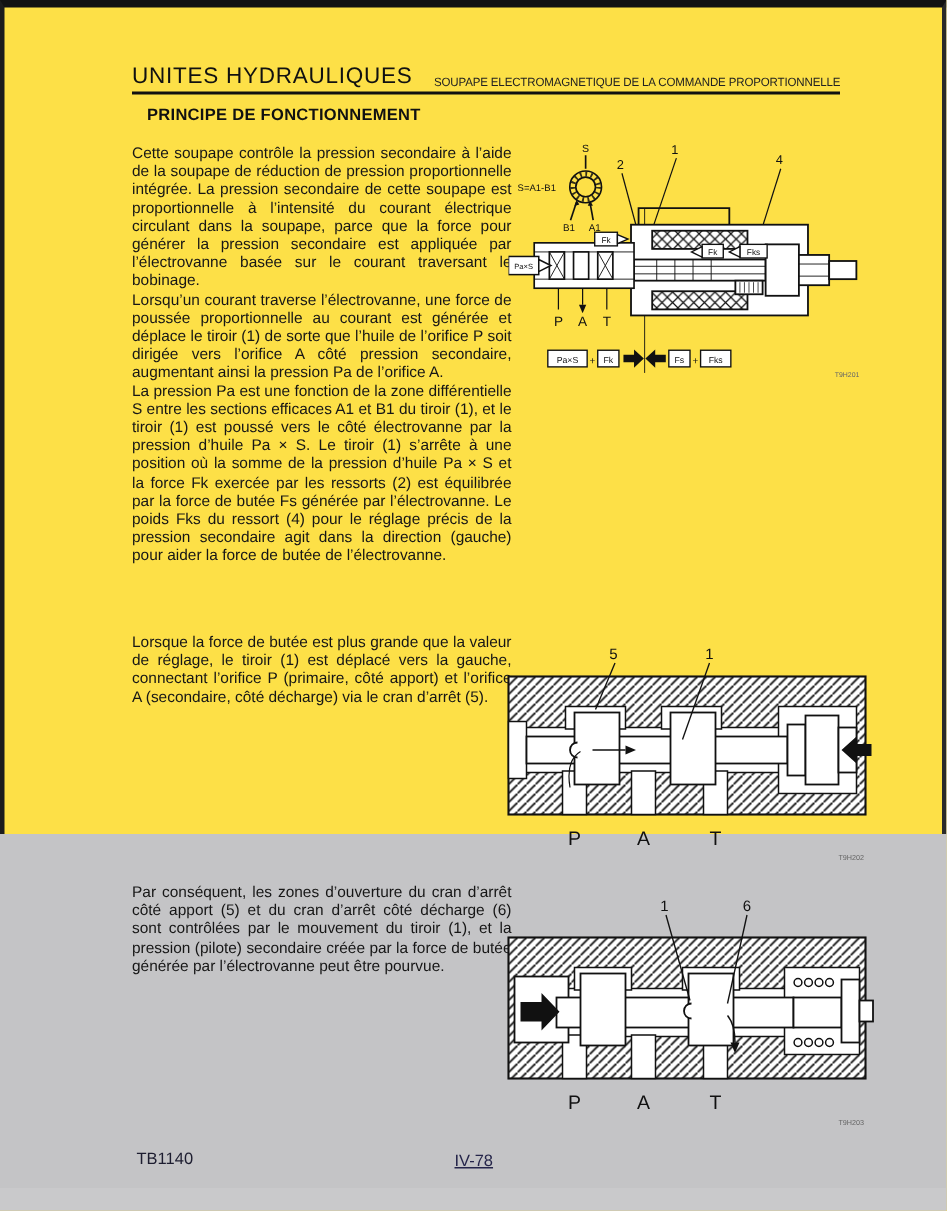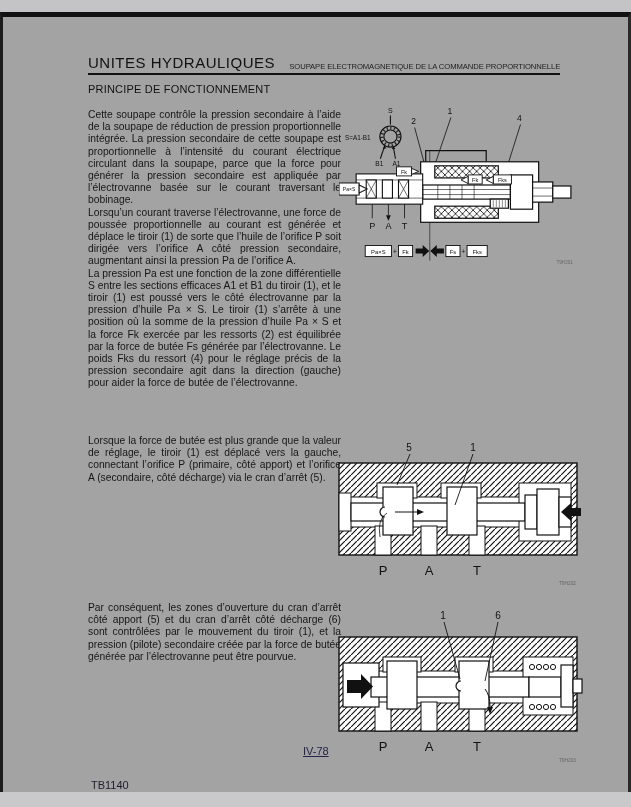--- a/index.html
+++ b/index.html
@@ -1,37 +1,37 @@
 <!DOCTYPE html>
 <html><head>
 <meta charset="utf-8">
 <style>
   * { box-sizing: border-box; }
   html,body { margin:0; padding:0; background:#c8c8c8; }
   .stage { position:relative; width:631px; height:807px; background:#c4c4c6; overflow:hidden;
            font-family:"Liberation Sans", sans-serif; }
-  .page { position:absolute; left:0; top:0; width:631px; height:792px; background:#a3a3a3;
-          border-top:5px solid #121212; border-left:3px solid #1c1c1c; border-right:3px solid #2a2a2a;margin-top:12px; }
+  .page { position:absolute; left:0; top:0; width:631px; height:556px; background:#fde047;
+          border-top:5px solid #121212; border-left:3px solid #1c1c1c; border-right:3px solid #2a2a2a; }
   .hdr { position:absolute; left:85px; top:36px; width:472px; height:22px;
          display:flex; justify-content:space-between; align-items:flex-end;
          border-bottom:2px solid #111; padding-bottom:2px; }
   .hdr-left  { font-size:15px; letter-spacing:0.5px; color:#111; }
   .hdr-right { font-size:8px; letter-spacing:-0.1px; color:#222; transform:scaleX(0.96); transform-origin:right bottom; white-space:nowrap; }
-  .section-title { position:absolute; left:85px; top:66px; font-size:11px; font-weight:normal; color:#111; letter-spacing:0.2px;text-align:right; }
+  .section-title { position:absolute; left:95px; top:66px; font-size:11px; font-weight:bold; color:#111; letter-spacing:0.2px;text-align:right; }
   .tb { position:absolute; left:85px; width:253px; font-family:Liberation Sans, sans-serif;
         font-size:10.3px; line-height:12.2px; text-align:justify; color:#161616; }
   .tb p { margin:0; }
   .tb1 { top:92px; } .tb4 { top:418px; } .tb5 { top:585px; }
   .fig { position:absolute; }
   .fig1 { left:336px; top:86px;  width:242px; height:166px; }
   .fig2 { left:330px; top:422px; width:250px; height:148px; }
   .fig3 { left:330px; top:590px; width:250px; height:158px; }
   svg { font-family:"Liberation Sans", sans-serif; }
   .ftr-code { position:absolute; left:88px; top:762px; font-size:11px; font-weight:normal; color:#1d1d30; }
-  .ftr-page { position:absolute; left:300px; top:728px; font-size:11px; color:#25254a;text-decoration:underline; }
+  .ftr-page { position:absolute; left:300px; top:763px; font-size:11px; color:#25254a;text-decoration:underline; }
   .bottom-strip { position:absolute; left:0; top:792px; width:631px; height:15px; background:#c9c9cb; }
 </style>
 </head>
 <body>
 
 <div class="stage">
   <div class="page">
 
     <div class="hdr">
       <span class="hdr-left">UNITES HYDRAULIQUES</span>

